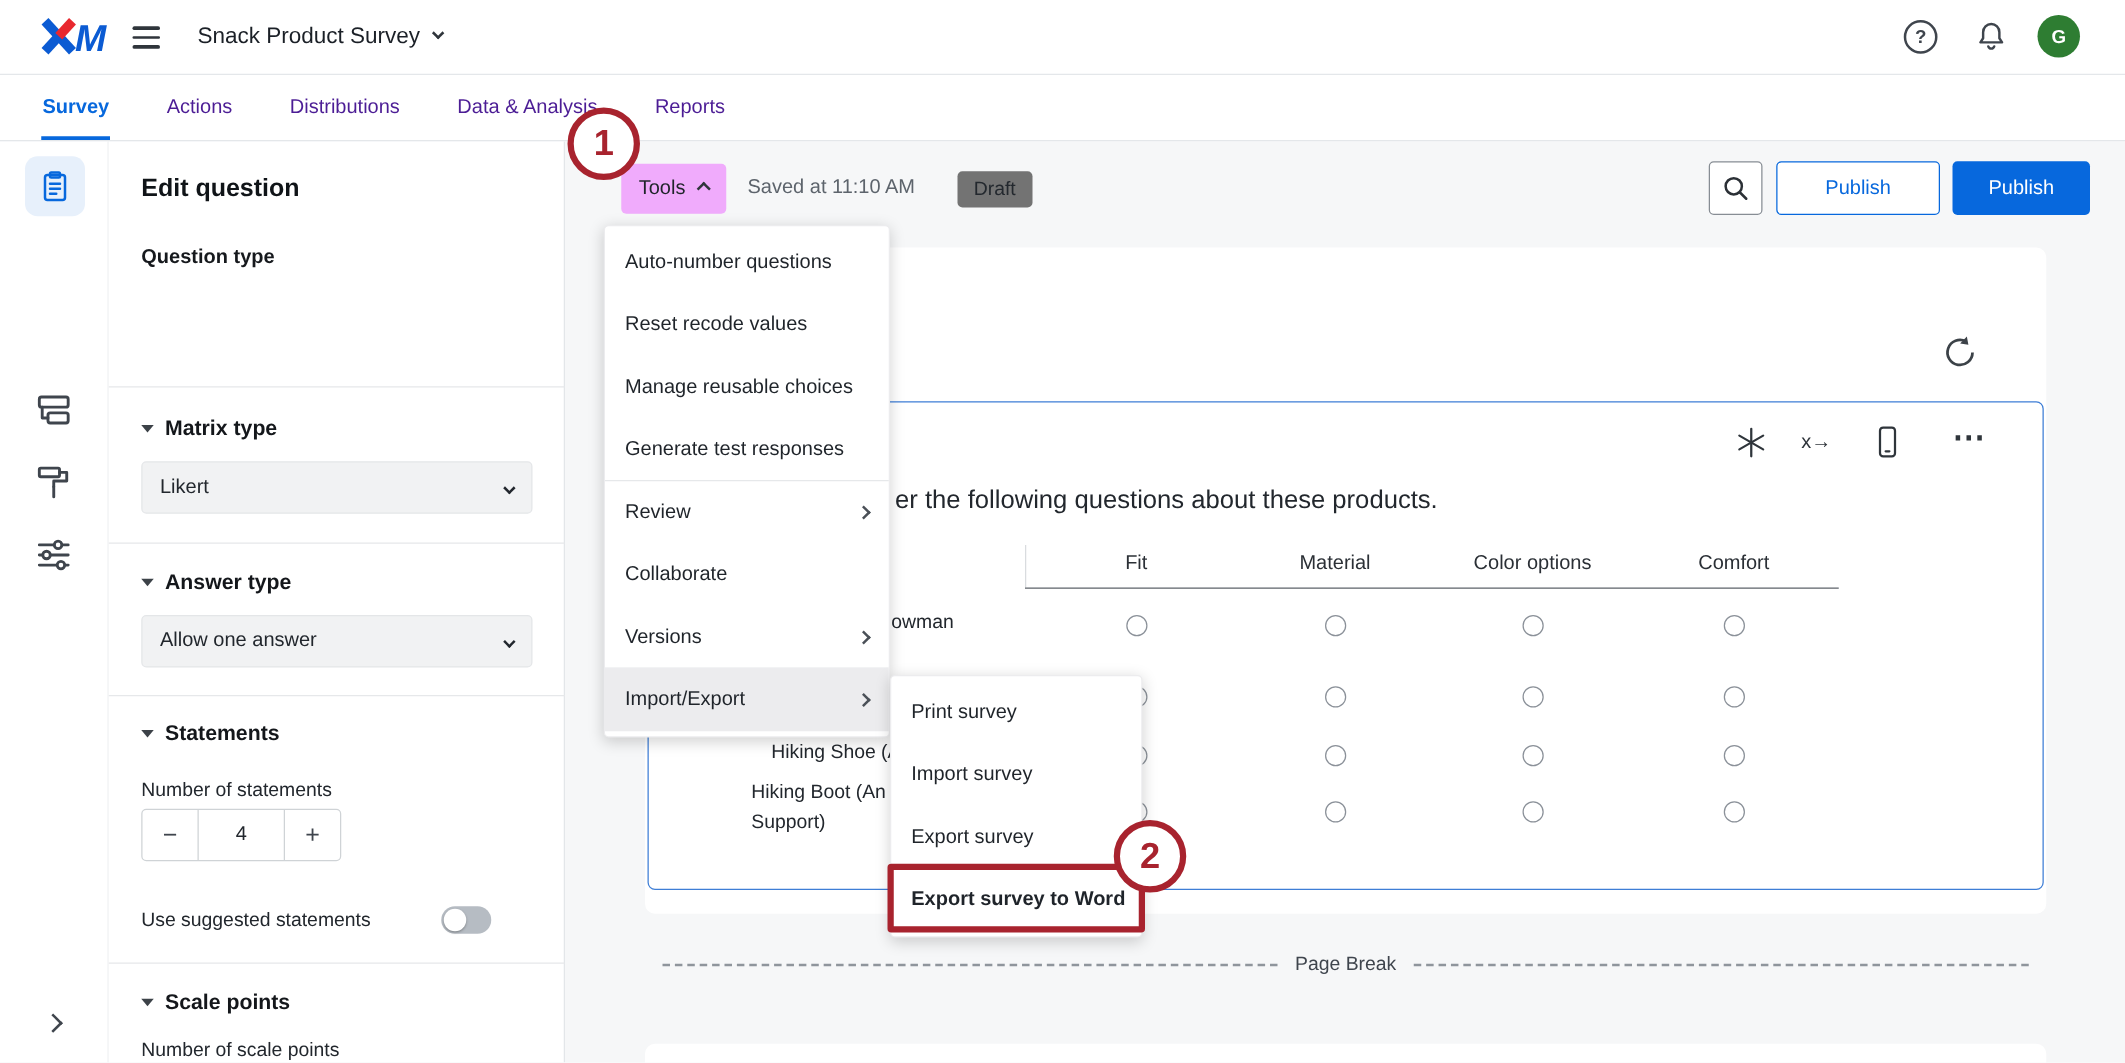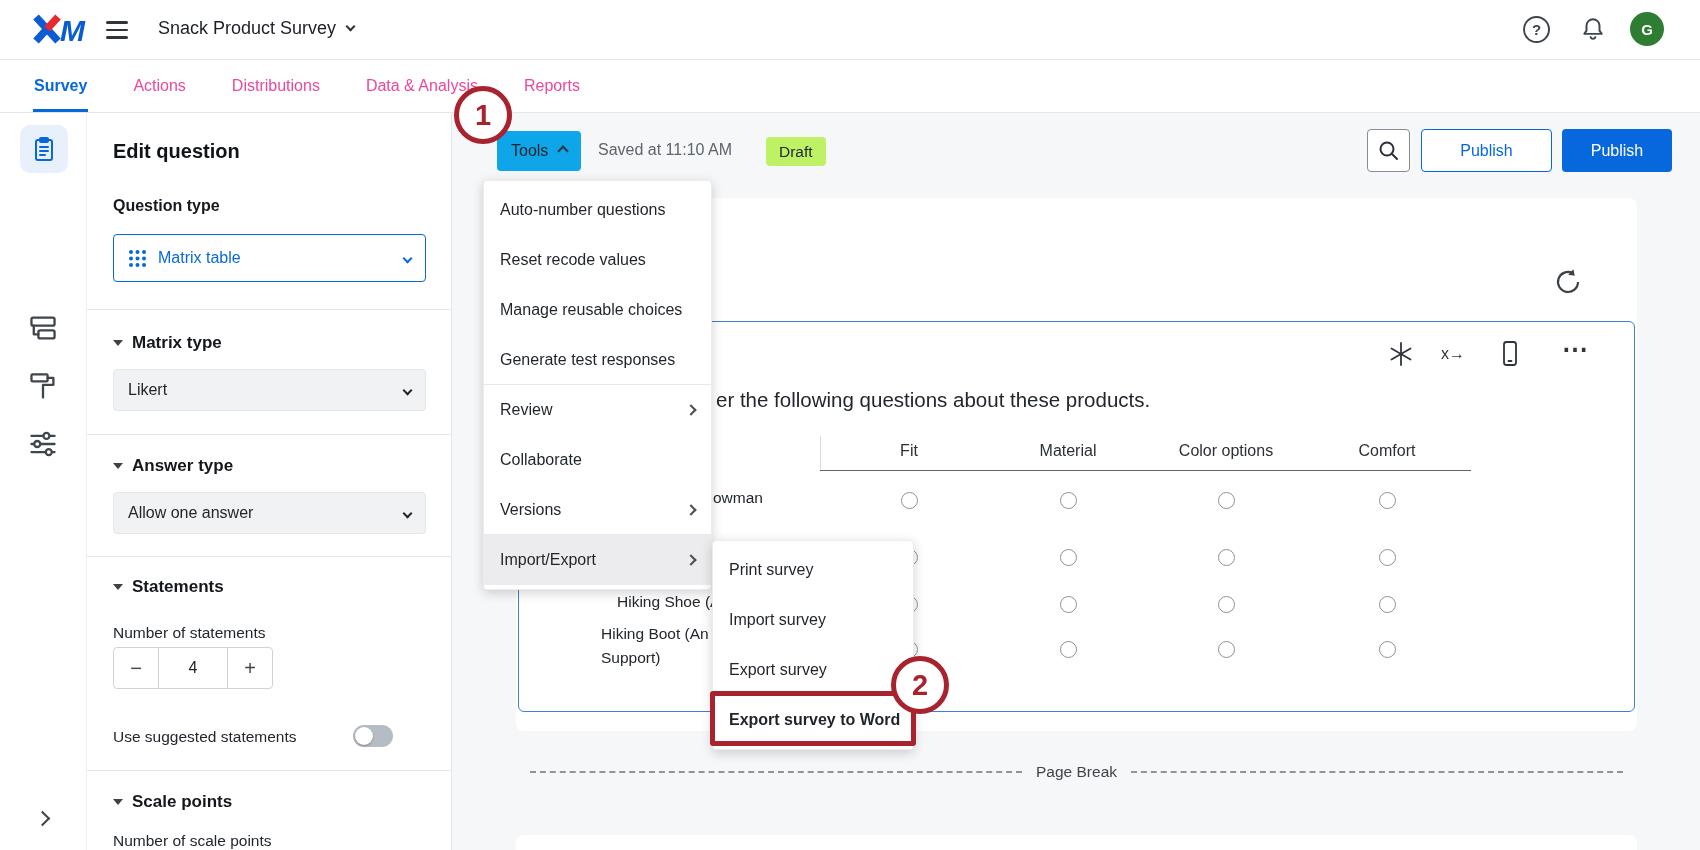--- a/index.html
+++ b/index.html
@@ -18,21 +18,21 @@
   .cv.up{transform:rotate(-135deg)}
   .cv.right{transform:rotate(-45deg)}
   .title .cv{margin-left:11px;color:#2f353b;position:relative;top:-2px}
   .help{position:absolute;left:1523px;top:16px;width:27px;height:27px;border:2px solid #3f454d;border-radius:50%;
         display:flex;align-items:center;justify-content:center;font-size:15px;font-weight:700;color:#3f454d}
   .avatar{position:absolute;left:1630px;top:12px;width:34px;height:34px;border-radius:50%;background:#2e7d32;
         color:#fff;font-size:15px;font-weight:700;display:flex;align-items:center;justify-content:center}
 
   .tabbar{position:absolute;left:0;top:60px;width:1700px;height:53px;background:#fff;border-bottom:1px solid #e4e7ea;
         z-index:29;display:flex;padding-left:33px}
-  .tab{display:flex;align-items:center;margin-right:44px;font-size:16px;color:#ec4899;position:relative;padding:0 1px}
+  .tab{display:flex;align-items:center;margin-right:44px;font-size:16px;color:#4c1d95;position:relative;padding:0 1px}
   .tab.active{color:var(--accent);font-weight:700}
   .tab.active::after{content:"";position:absolute;left:0;right:0;bottom:0;height:3px;background:var(--accent)}
 
   
   .rail{position:absolute;left:0;top:113px;width:87px;height:737px;background:#fff;border-right:1px solid #eef0f2;z-index:10}
   .tile{position:absolute;left:20px;top:12px;width:48px;height:48px;border-radius:10px;background:#e7f0fb;
         display:flex;align-items:center;justify-content:center}
   .railic{position:absolute;left:28px}
   .rail .cv.right{position:absolute;left:37px;top:700px;width:11px;height:11px;color:#3f454d}
 
@@ -51,25 +51,25 @@
   .select.gray{height:42px;background:#f1f2f3;border:1px solid #e4e6e8;color:var(--ink)}
   .stepper{position:absolute;left:26px;width:160px;height:42px;border:1px solid #cfd3d6;border-radius:4px;background:#fff;display:flex}
   .stepper .sb{width:45px;display:flex;align-items:center;justify-content:center;font-size:20px;color:#3f454d}
   .stepper .sb:first-child{border-right:1px solid #cfd3d6}
   .stepper .sb:last-child{border-left:1px solid #cfd3d6}
   .stepper .sv{flex:1;display:flex;align-items:center;justify-content:center;font-size:16px;color:var(--ink)}
   .toggle{position:absolute;left:266px;width:40px;height:22px;border-radius:11px;background:#b6bcc3}
   .toggle::after{content:"";position:absolute;left:2px;top:2px;width:18px;height:18px;border-radius:50%;background:#fff;box-shadow:0 1px 2px rgba(0,0,0,.3)}
 
   
-  .toolsbtn{position:absolute;left:497px;top:131px;height:40px;background:#0ea5e9;border-radius:4px;z-index:5;
+  .toolsbtn{position:absolute;left:497px;top:131px;height:40px;background:#f0abfc;border-radius:4px;z-index:5;
         display:flex;align-items:center;padding:0 14px;font-size:16px;color:#1f242a}
   .toolsbtn .cv{margin-left:11px;width:8px;height:8px;color:#2f353b}
   .saved{position:absolute;left:598px;top:141px;font-size:16px;color:var(--gray);z-index:5}
-  .draftbadge{position:absolute;left:766px;top:137px;height:29px;line-height:29px;padding:0 13px;background:#bef264;
+  .draftbadge{position:absolute;left:766px;top:137px;height:29px;line-height:29px;padding:0 13px;background:#737373;
         border-radius:4px;font-size:15.5px;color:#23282e;z-index:5}
   .sqbtn{position:absolute;left:1367px;top:129px;width:43px;height:43px;background:#fff;border:1px solid #878d94;
         border-radius:4px;display:flex;align-items:center;justify-content:center;z-index:5}
   .btn{position:absolute;top:129px;height:43px;border-radius:4px;font-size:16px;display:flex;align-items:center;justify-content:center;z-index:5}
   .btn.outline{left:1421px;width:131px;background:#fff;border:1px solid var(--accent);color:var(--accent)}
   .btn.fill{left:1562px;width:110px;background:var(--accent);color:#ffffff;font-weight:500}
 
   
   .addblock{position:absolute;left:516px;top:179px;width:1121px;font-size:15px;font-weight:500;color:var(--accent);z-index:2}
   .blockbox{position:absolute;left:516px;top:198px;width:1121px;height:533px;background:#fff;border-radius:8px;z-index:1}
@@ -161,35 +161,20 @@
       <circle cx="16" cy="6" r="2.6" fill="#fff"></circle>
         <circle cx="8" cy="13" r="2.6" fill="#fff"></circle>
         <circle cx="18" cy="20" r="2.6" fill="#fff"></circle>
     </svg>
     <span class="cv right" data-interactable="true"></span>
   </div>
 
   <div class="panel" data-interactable="false">
     <div class="ptitle" data-interactable="false">Edit question</div>
     <div class="plabel-b" style="top:84px" data-interactable="false">Question type</div>
-    <div class="select primary" style="top:121px" data-interactable="true">
-      <svg data-interactable="false" width="19" height="19" viewBox="0 0 19 19" fill="#0768dd">
-        <circle cx="3" cy="3" r="2"></circle>
-          <circle cx="9.5" cy="3" r="2"></circle>
-          <circle cx="16" cy="3" r="2"></circle>
-        <circle cx="3" cy="9.5" r="2"></circle>
-          <circle cx="9.5" cy="9.5" r="2"></circle>
-          <circle cx="16" cy="9.5" r="2"></circle>
-        <circle cx="3" cy="16" r="2"></circle>
-          <circle cx="9.5" cy="16" r="2"></circle>
-          <circle cx="16" cy="16" r="2"></circle>
-      </svg>
-      <span data-interactable="false">Matrix table</span>
-      <span class="cv sm" data-interactable="false"></span>
-    </div>
     <div class="hr" style="top:196px"></div>
 
     <div class="sechead" style="top:220px" data-interactable="true">
       <span class="tri" data-interactable="false"></span>
       <span data-interactable="false">Matrix type</span>
     </div>
     <div class="select gray" style="top:256px" data-interactable="true">
       <span data-interactable="false">Likert</span>
       <span class="cv sm" data-interactable="false"></span>
     </div>

